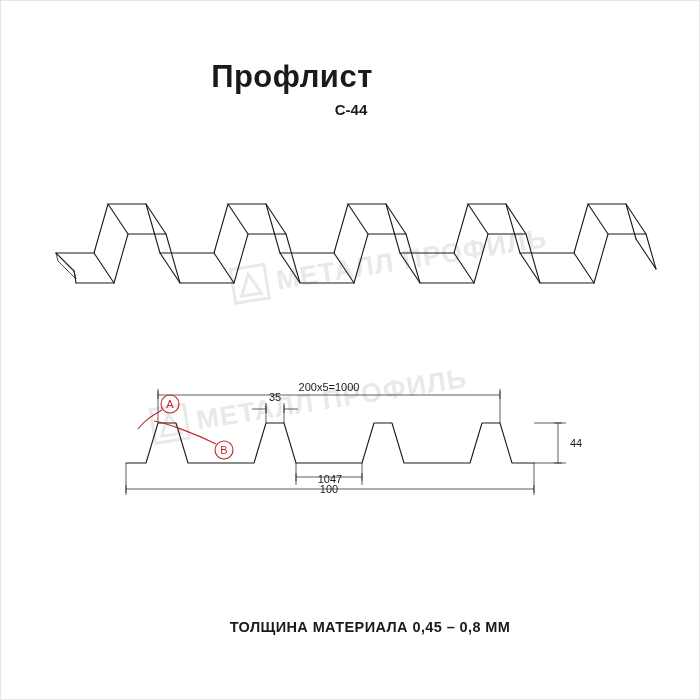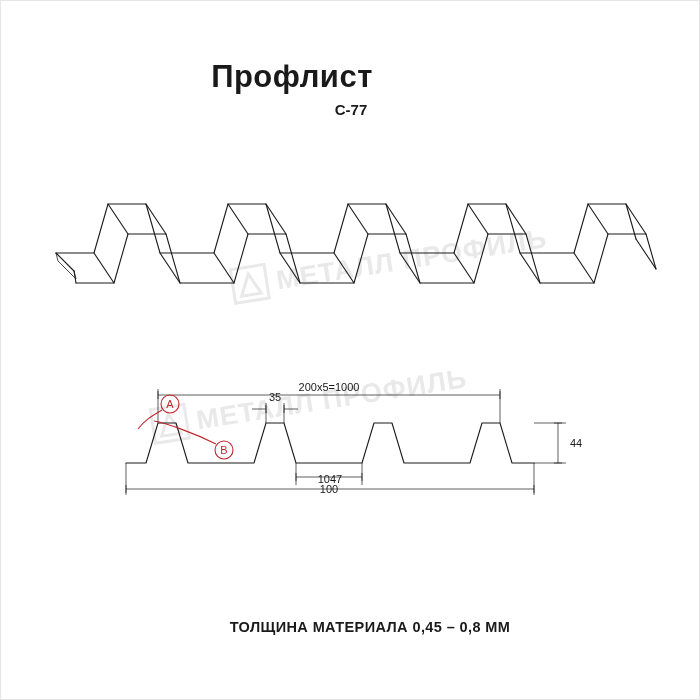--- a/index.html
+++ b/index.html
@@ -88,21 +88,21 @@
   .red { fill: none; stroke: #c1272d; stroke-width: 1.1; }
   .redtxt { fill: #c1272d; font-size: 11px; font-family: "Liberation Sans", sans-serif; }
   .dimtxt { fill: #1a1a1a; font-size: 11px; font-family: "Liberation Sans", sans-serif; }
 </style>
 </head>
 <body>
 
 <div id="page">
 
   <div class="title">Профлист</div>
-  <div class="subtitle">С-77</div>
+  <div class="subtitle">С-44</div>
 
   <svg class="wm" style="top:225px; left:228px;" width="330" height="70" viewBox="0 0 330 70">
     <g transform="rotate(-9 165 35)">
       <rect x="2" y="18" width="34" height="34" fill="none" stroke="#e9e9e9" stroke-width="3"></rect>
       <path d="M9 46 L19 25 L29 46 Z" fill="none" stroke="#e9e9e9" stroke-width="3"></path>
       <text class="wm-text" x="46" y="45">МЕТАЛЛ ПРОФИЛЬ</text>
     </g>
   </svg>
 
   <svg class="wm" style="top:365px; left:148px;" width="330" height="70" viewBox="0 0 330 70">

